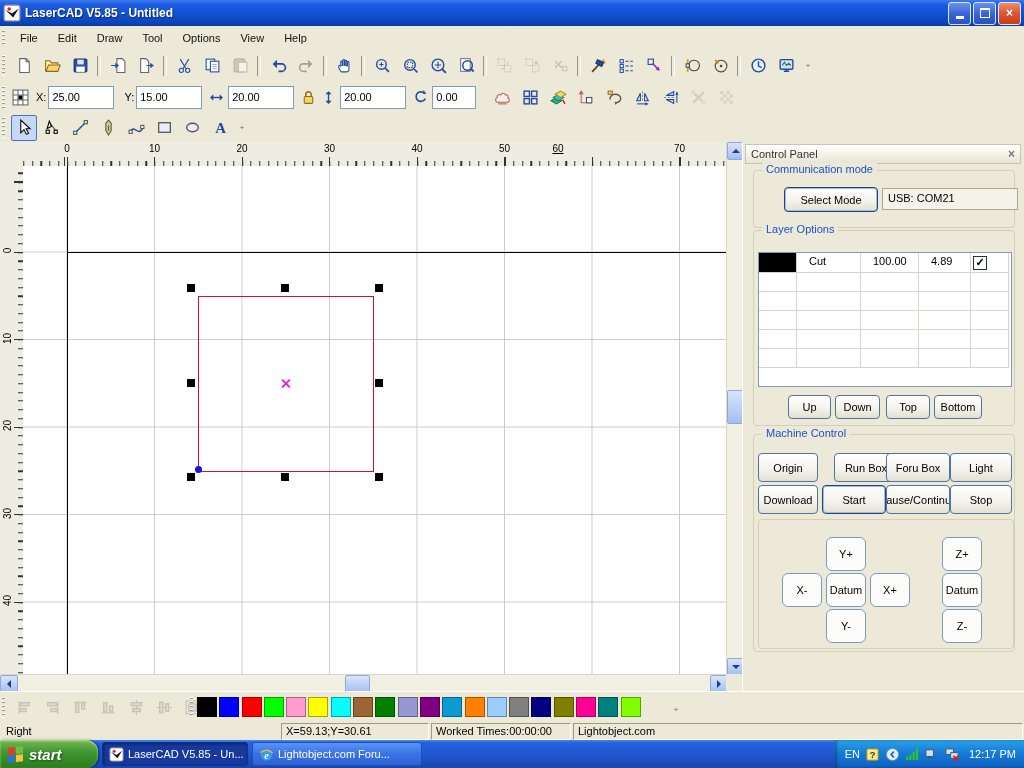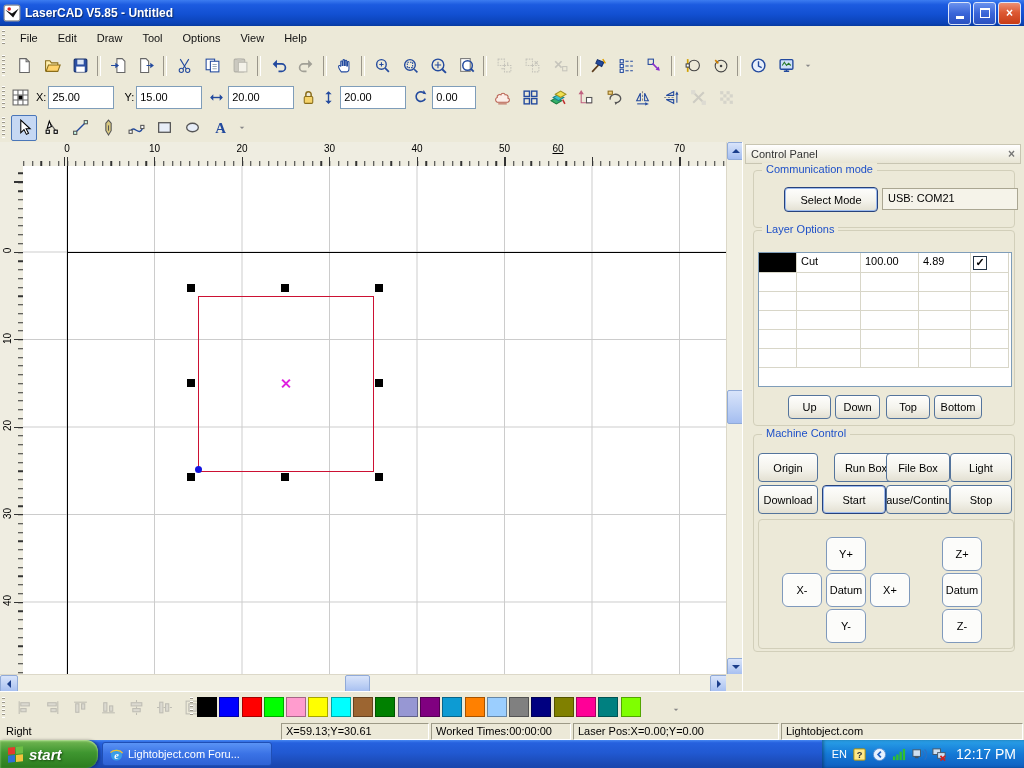--- a/index.html
+++ b/index.html
@@ -103,41 +103,41 @@
   #startbtn .slabel{color:#fff;font-size:15px;font-weight:bold;font-style:italic;text-shadow:1px 1px 2px #1a4a10}
   .winflag{width:16px;height:15px;display:grid;grid-template-columns:7px 7px;grid-template-rows:7px 7px;gap:1px;transform:skewY(-6deg)}
   .winflag i{display:block}
   .taskbtn{height:22px;margin-left:4px;border-radius:3px;display:flex;align-items:center;gap:4px;padding:0 6px;color:#fff;overflow:hidden;white-space:nowrap}
   .taskbtn svg{width:15px;height:15px;flex:0 0 auto}
   .taskbtn.active{width:132px;background:#17399e;box-shadow:inset 1px 1px 3px #0a1f60;border:1px solid #123188}
   .taskbtn.inactive{width:156px;background:linear-gradient(180deg,#5a93f5 0%,#3a72e5 50%,#2e62d5 100%);border:1px solid #1f4fb5}
   #tray{margin-left:auto;height:28px;display:flex;align-items:center;gap:5px;padding:0 8px 0 10px;color:#fff;
     background:linear-gradient(180deg,#2aa1e8 0%,#1479d6 50%,#0f5fc0 100%);box-shadow:inset 2px 0 3px rgba(0,0,0,.3)}
   #tray svg{width:15px;height:15px}
-  #tray .time{margin-left:4px;font-size:14px}
+  #tray .time{margin-left:4px;font-size:11px}
 
   
   #ctrlpanel{left:742px;top:142px;width:282px;height:580px;background:#ece9d8;border-left:1px solid #fff}
   #cp-header{left:2px;top:2px;width:276px;height:20px;border:1px solid #c8c5b2;background:linear-gradient(180deg,#fff,#e8e5d4);
     display:flex;align-items:center;padding:0 5px;box-sizing:border-box;color:#333}
   #cp-header .x{margin-left:auto;color:#777;font-size:12px;font-weight:bold}
   .grp{position:absolute;border:1px solid #d2cfba;border-radius:4px}
   .grplabel{position:absolute;top:-8px;left:8px;background:#ece9d8;padding:0 4px;color:#1e50c8}
   .xpbtn{position:absolute;border:1px solid #54749c;border-radius:4px;
     background:linear-gradient(180deg,#fefefd 0%,#f4f3ec 55%,#e3e0d2 100%);
     box-shadow:inset 0 1px 0 #fff;display:flex;align-items:center;justify-content:center;
     font-family:"Liberation Sans",sans-serif;font-size:11px;overflow:hidden;white-space:nowrap}
   .xpbtn.focus{border-color:#27427c;box-shadow:inset 0 0 0 1px #9dbbee}
   #mode-field{position:absolute;left:128px;top:17px;width:124px;height:18px;background:#f5f3e9;border:1px solid #aaa692;
     padding:1px 5px;line-height:16px}
   
   #ltable{position:absolute;left:4px;top:21px;width:254px;height:135px;background:#fff;border:1px solid #7f9db9;box-sizing:border-box;overflow:hidden}
   .trow{display:flex;height:20px;box-sizing:border-box}
   .trow.empty{height:19px}
-  .tcell{box-sizing:border-box;border-right:1px solid #d8d6c8;border-bottom:1px solid #d8d6c8;padding:2px 4px;overflow:hidden;white-space:nowrap}
+  .tcell{box-sizing:border-box;border-right:1px solid #d8d6c8;border-bottom:1px solid #d8d6c8;padding:2px 12px;overflow:hidden;white-space:nowrap}
   .thead .tcell{background:#efede0;border-right:1px solid #c4c1b0;border-bottom:1px solid #aeab9a;text-align:center;padding:3px 2px 0}
   .lswatch{width:100%;height:100%;background:#000}
   .chk{width:12px;height:12px;border:1px solid #234;background:#fff;font-size:11px;font-weight:bold;line-height:11px;text-align:center;margin:1px 0 0 2px}
   
   .jogbox{position:absolute;left:4px;top:84px;width:254px;height:128px;border:1px solid #d2cfba;border-radius:4px}
   .jogbtn{position:absolute;width:38px;height:32px;border:1px solid #7f99bc;border-radius:6px;background:#fcfcfa;
     box-shadow:inset 0 1px 0 #fff;display:flex;align-items:center;justify-content:center}
 </style>
 </head>
 <body>
@@ -873,21 +873,21 @@
         <div class="xpbtn" style="left: 132px; top: 164px; width: 42px; height: 22px;">Top</div>
         <div class="xpbtn" style="left: 180px; top: 164px; width: 46px; height: 22px;">Bottom</div>
       </div>
   </div>
 
   <div class="grp" style="left:10px;top:292px;width:260px;height:216px">
     <span class="grplabel">Machine Control</span>
     <div id="machine-btns">
         <div class="xpbtn" style="left: 4px; top: 18px; width: 58px; height: 27px;">Origin</div>
         <div class="xpbtn" style="left: 80px; top: 18px; width: 62px; height: 27px;">Run Box</div>
-        <div class="xpbtn" style="left: 132px; top: 18px; width: 62px; height: 27px;">File Box</div>
+        <div class="xpbtn" style="left: 132px; top: 18px; width: 62px; height: 27px;">Foru Box</div>
         <div class="xpbtn" style="left: 196px; top: 18px; width: 60px; height: 27px;">Light</div>
         <div class="xpbtn" style="left: 4px; top: 50px; width: 58px; height: 27px;">Download</div>
         <div class="xpbtn focus" style="left: 68px; top: 50px; width: 62px; height: 27px;">Start</div>
         <div class="xpbtn" style="left: 132px; top: 50px; width: 62px; height: 27px;">Pause/Continue</div>
         <div class="xpbtn" style="left: 196px; top: 50px; width: 60px; height: 27px;">Stop</div>
       </div>
     <div class="jogbox"></div>
     <div id="jog-btns">
         <div class="jogbtn" style="left: 72px; top: 102px;">Y+</div>
         <div class="jogbtn" style="left: 28px; top: 138px;">X-</div>
@@ -972,34 +972,39 @@
       <svg>
         <use href="#i-dd"></use>
       </svg>
     </span>
 </div>
 
 <div id="statusbar" class="abs">
   <div class="spanel plain sp1">Right</div>
   <div class="spanel sp2">X=59.13;Y=30.61</div>
   <div class="spanel sp3">Worked Times:00:00:00</div>
-  <div class="spanel sp4">Laser Pos:X=0.00;Y=0.00</div>
   <div class="spanel sp5">Lightobject.com</div>
 </div>
 
 <div id="taskbar" class="abs">
   <div id="startbtn">
     <span class="winflag">
       <i style="background:#e23a2e"></i>
         <i style="background:#6dbe45"></i>
         <i style="background:#2f6fd6"></i>
         <i style="background:#f3c53e"></i>
     </span>
     <span class="slabel">start</span>
   </div>
+  <div class="taskbtn active">
+    <svg>
+        <use href="#i-lclogo"></use>
+      </svg>
+    <span>LaserCAD V5.85 - Un...</span>
+  </div>
   <div class="taskbtn inactive">
     <svg>
         <use href="#i-ie"></use>
       </svg>
     <span>Lightobject.com Foru...</span>
   </div>
   <div id="tray">
     <span>EN</span>
     <svg>
         <use href="#i-msgr"></use>

